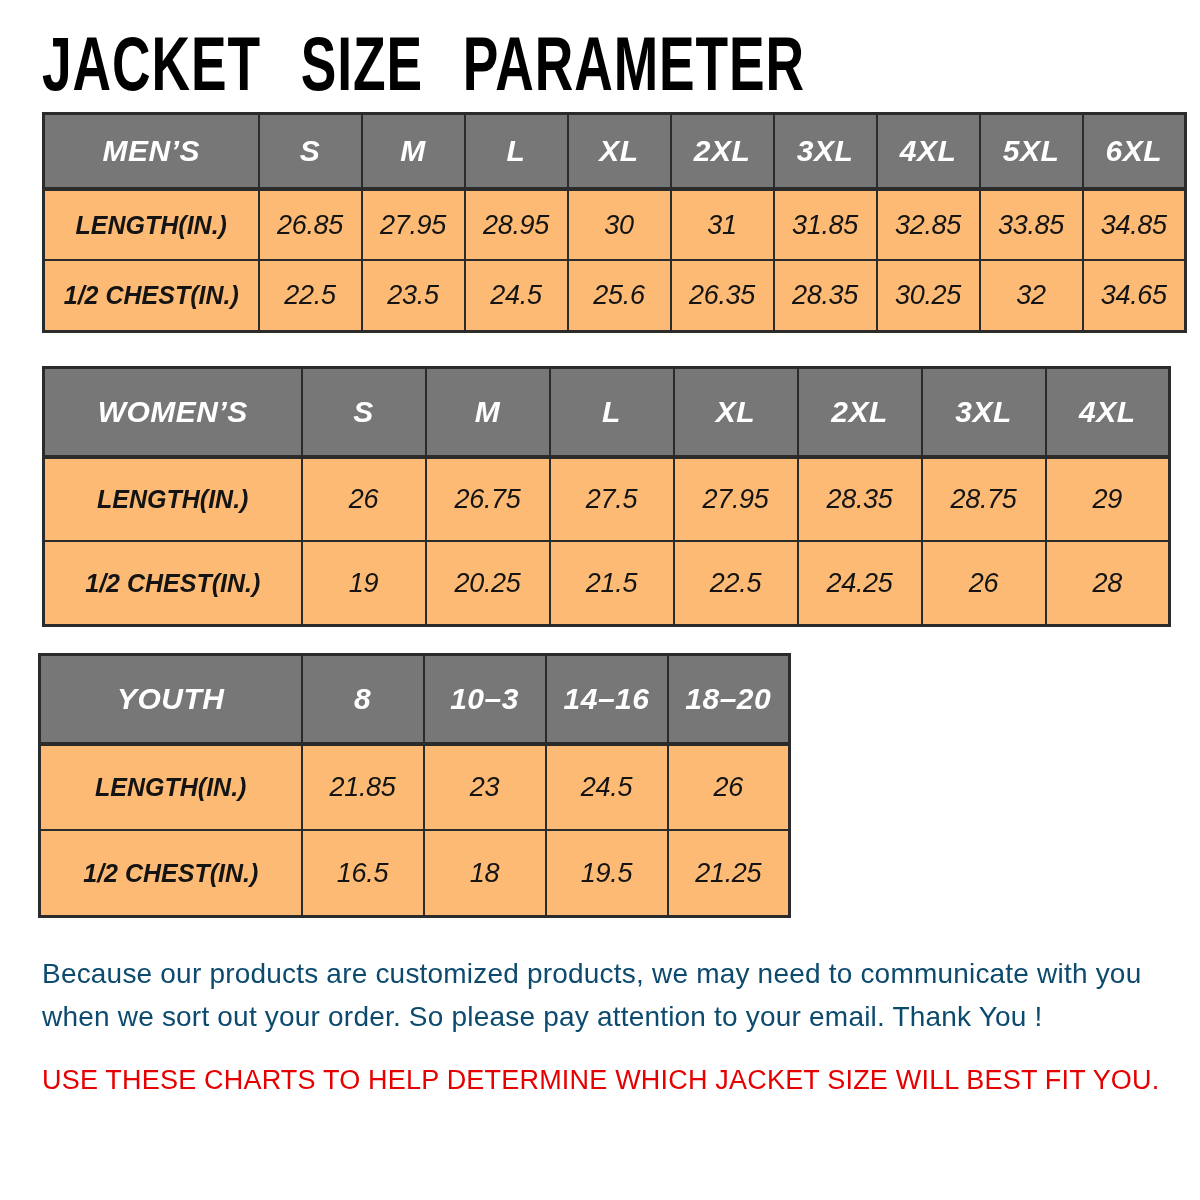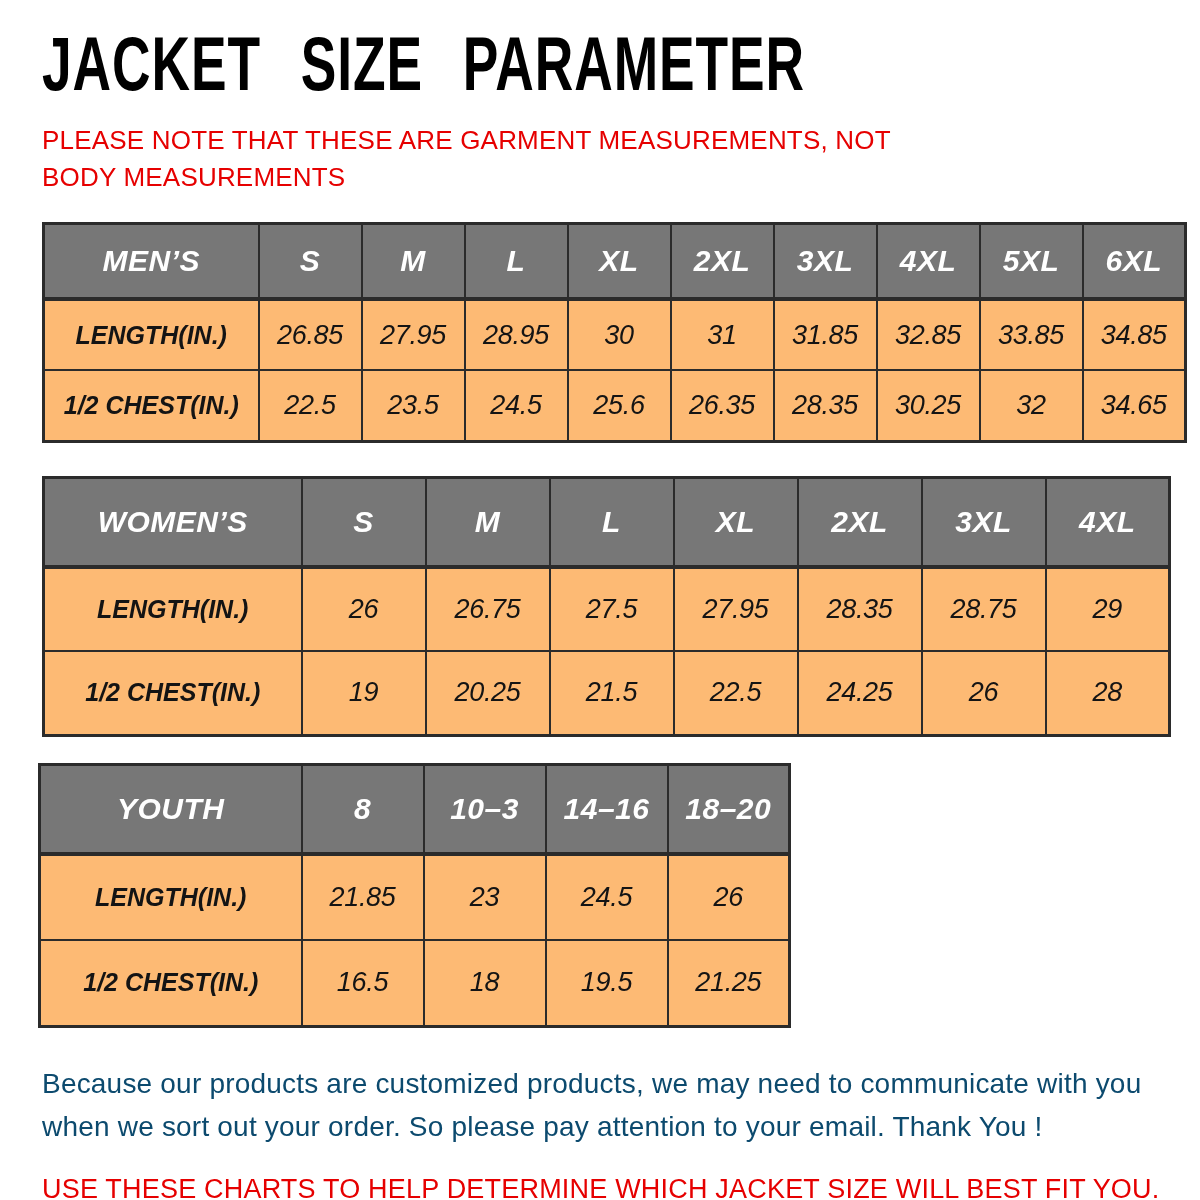--- a/index.html
+++ b/index.html
@@ -95,21 +95,20 @@
     white-space: nowrap;
   }
 </style>
 </head>
 <body>
 
 <div class="page">
 
   <h1 class="title">JACKET SIZE PARAMETER</h1>
 
-  <p class="note">PLEASE NOTE THAT THESE ARE GARMENT MEASUREMENTS, NOT BODY MEASUREMENTS</p>
 
   <table class="size-table mens">
     <colgroup>
       <col style="width:215px">
       <col style="width:103px">
         <col style="width:103px">
         <col style="width:103px">
       <col style="width:103px">
         <col style="width:103px">
         <col style="width:103px">

